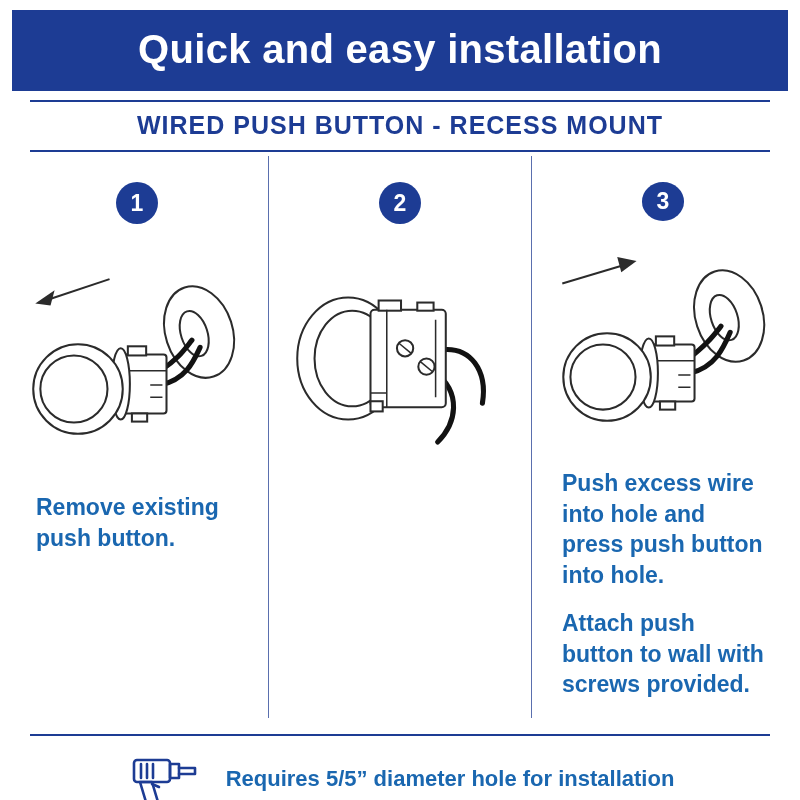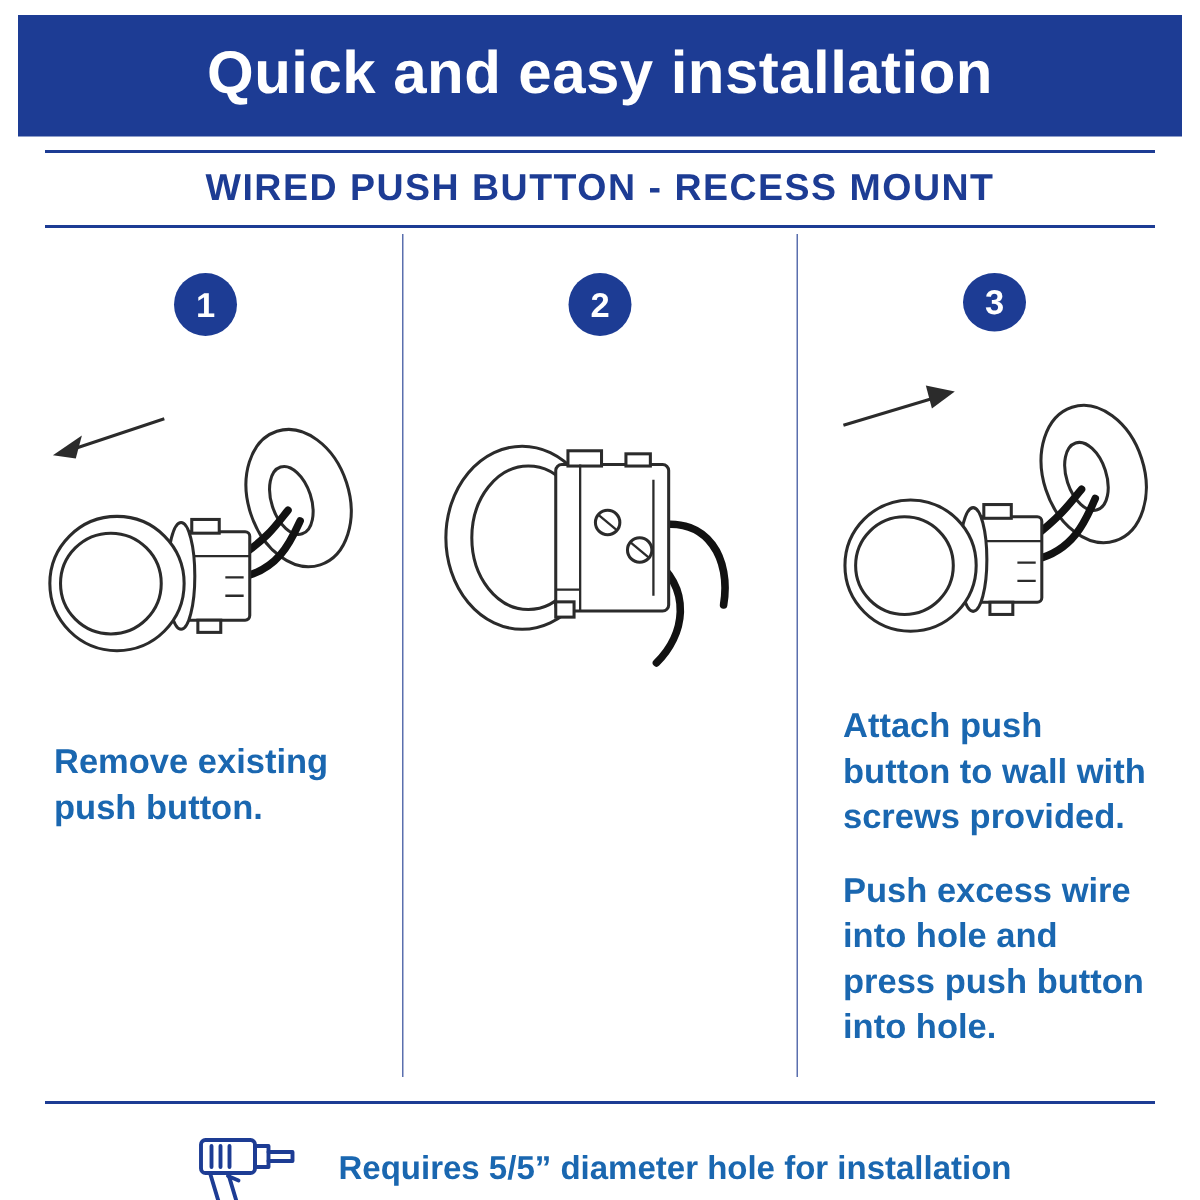--- a/index.html
+++ b/index.html
@@ -193,22 +193,22 @@
           <rect class="lineart" x="108" y="100" width="18" height="9"></rect>
           <rect class="lineart" x="112" y="164" width="15" height="8"></rect>
           <path class="lineart-thin" d="M102 124 H146 M130 138 h12 M130 150 h12"></path>
 
           <ellipse class="lineart" cx="101" cy="136" rx="9" ry="34"></ellipse>
           <circle class="lineart" cx="60" cy="140" r="43"></circle>
           <circle class="lineart" cx="56" cy="140" r="32"></circle>
         </svg>
       </div>
       <div class="txt">
+        <p>Push excess wire into hole and press push button into hole.</p>
         <p>Attach push button to wall with screws provided.</p>
-        <p>Push excess wire into hole and press push button into hole.</p>
       </div>
     </section>
 
   </div>
 
   <div class="footer-rule"></div>
 
   <div class="footer-row">
     <svg width="78" height="58" viewBox="0 0 78 58">
       <rect class="drill" x="8" y="10" width="36" height="22" rx="3"></rect>

